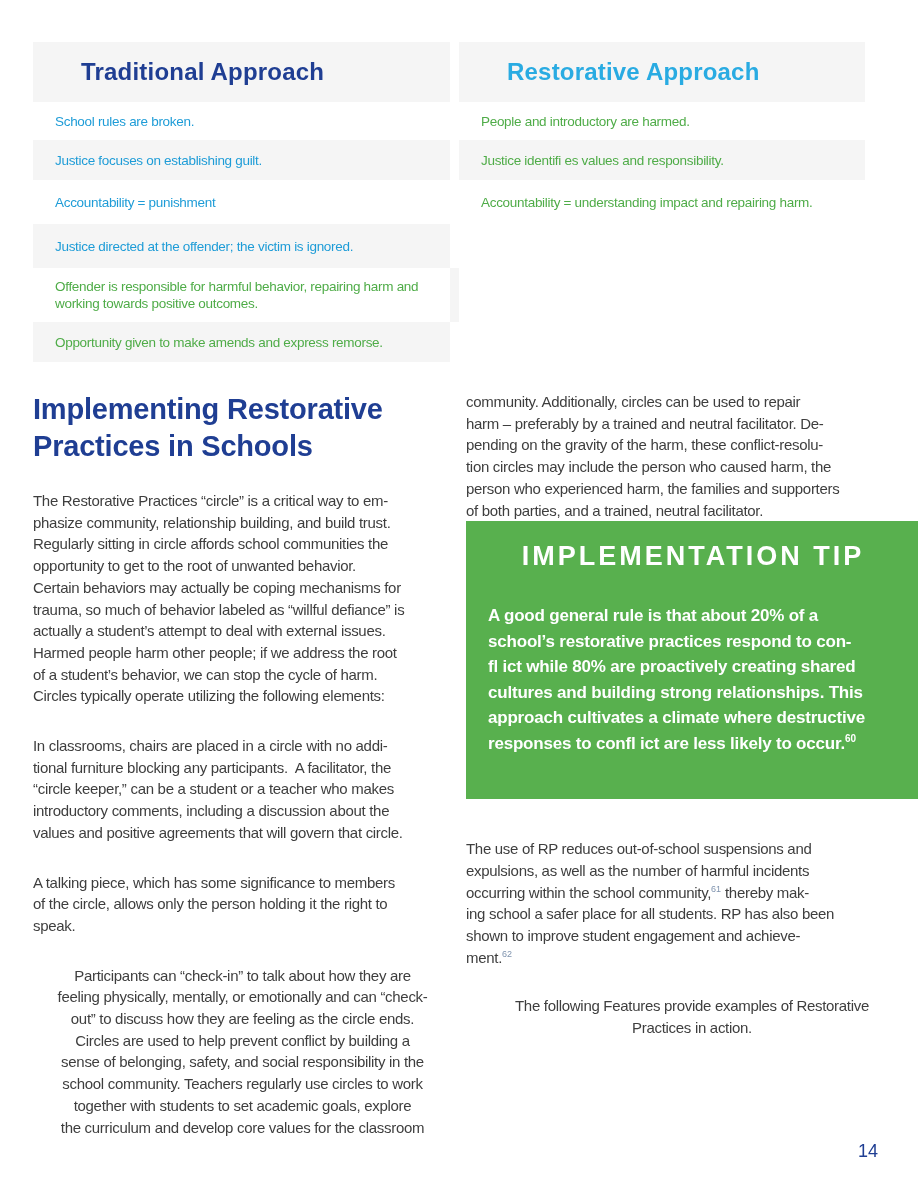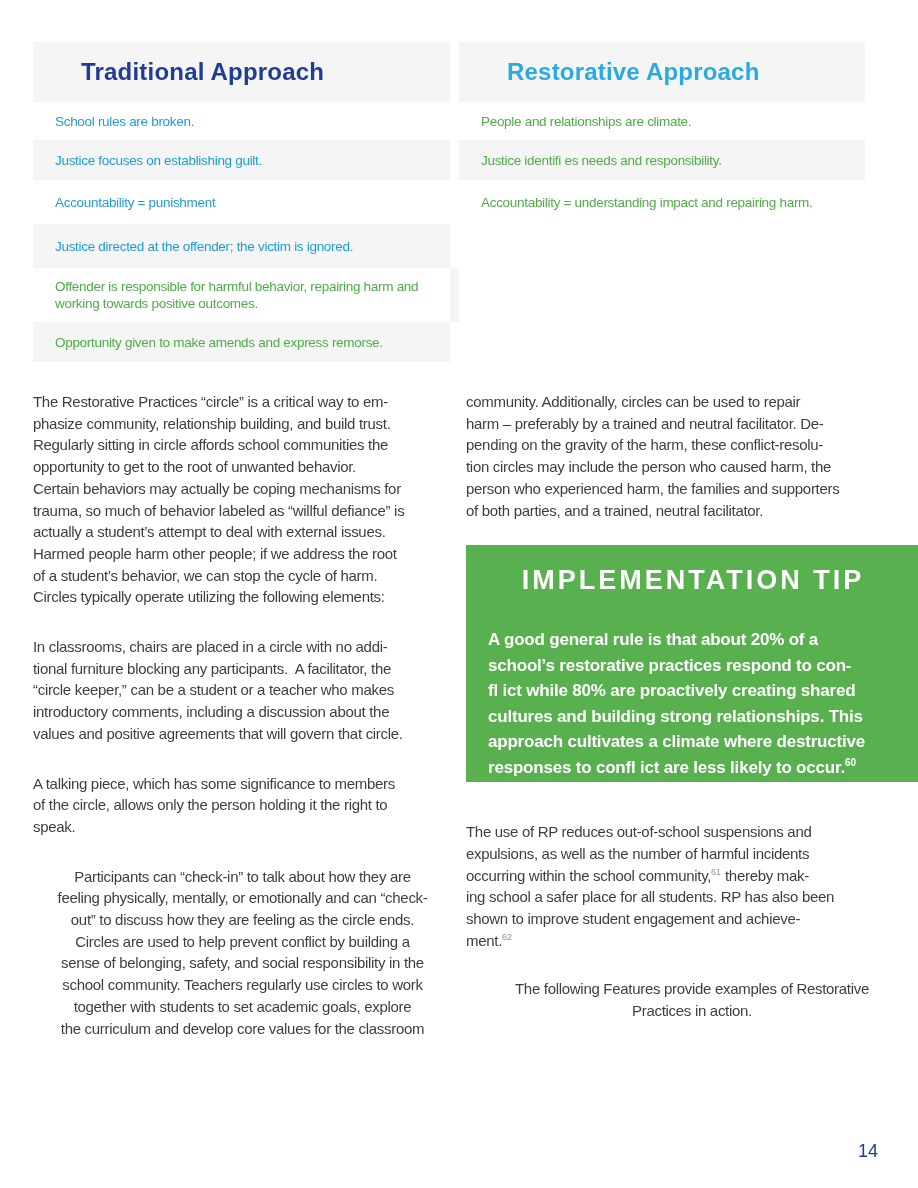--- a/index.html
+++ b/index.html
@@ -37,22 +37,22 @@
   }
   .body-p{
     font-size:15px;line-height:21.7px;letter-spacing:-0.3px;
     color:#3E3E3E;white-space:pre;margin:0 0 28px 0;
   }
   .body-p:last-child{margin-bottom:0;text-align:center;}
   sup.fn{font-size:9px;vertical-align:super;line-height:0;letter-spacing:0;color:#7F93AE;}
 
   
   .tip-box{
-    box-sizing:border-box;width:452px;height:237px;
-    background:#58B04E;margin-top:24px;
+    box-sizing:border-box;width:452px;height:278px;
+    background:#58B04E;
     padding:18px 20px 0 22px;
   }
   .tip-title{
     color:#ffffff;font-size:27px;font-weight:bold;letter-spacing:3px;
     text-align:center;line-height:34px;margin:0 0 30px 0;
   }
   .tip-body{
     color:#ffffff;font-size:17px;font-weight:600;line-height:25.5px;
     letter-spacing:-0.2px;white-space:pre;margin:0;
   }
@@ -78,29 +78,29 @@
     <div class="gut"></div>
     <div class="cell gray row-right">
       <span class="hdr hdr-right">Restorative Approach</span>
     </div>
 
     <div class="cell row-left">
       <span class="rowtxt">School rules are broken.</span>
     </div>
     <div class="gut"></div>
     <div class="cell row-right">
-      <span class="rowtxt">People and relationships are climate.</span>
+      <span class="rowtxt">People and introductory are harmed.</span>
     </div>
 
     <div class="cell gray row-left">
       <span class="rowtxt">Justice focuses on establishing guilt.</span>
     </div>
     <div class="gut"></div>
     <div class="cell gray row-right">
-      <span class="rowtxt">Justice identifi es needs and responsibility.</span>
+      <span class="rowtxt">Justice identifi es values and responsibility.</span>
     </div>
 
     <div class="cell row-left">
       <span class="rowtxt">Accountability = punishment</span>
     </div>
     <div class="gut"></div>
     <div class="cell row-right">
       <span class="rowtxt">Accountability = understanding impact and repairing harm.</span>
     </div>
 
@@ -119,20 +119,22 @@
       <span class="rowtxt">Limited opportunity for expressing remorse or making amends.</span>
     </div>
     <div class="gut"></div>
     <div class="cell gray row-right">
       <span class="rowtxt">Opportunity given to make amends and express remorse.</span>
     </div>
   </div>
 
   <div class="columns">
     <div class="col-left">
+      <h1 class="heading">Implementing Restorative
+Practices in Schools</h1>
       <p class="body-p">The Restorative Practices “circle” is a critical way to em-
 phasize community, relationship building, and build trust.
 Regularly sitting in circle affords school communities the
 opportunity to get to the root of unwanted behavior.
 Certain behaviors may actually be coping mechanisms for
 trauma, so much of behavior labeled as “willful defiance” is
 actually a student’s attempt to deal with external issues.
 Harmed people harm other people; if we address the root
 of a student’s behavior, we can stop the cycle of harm.
 Circles typically operate utilizing the following elements:</p>

